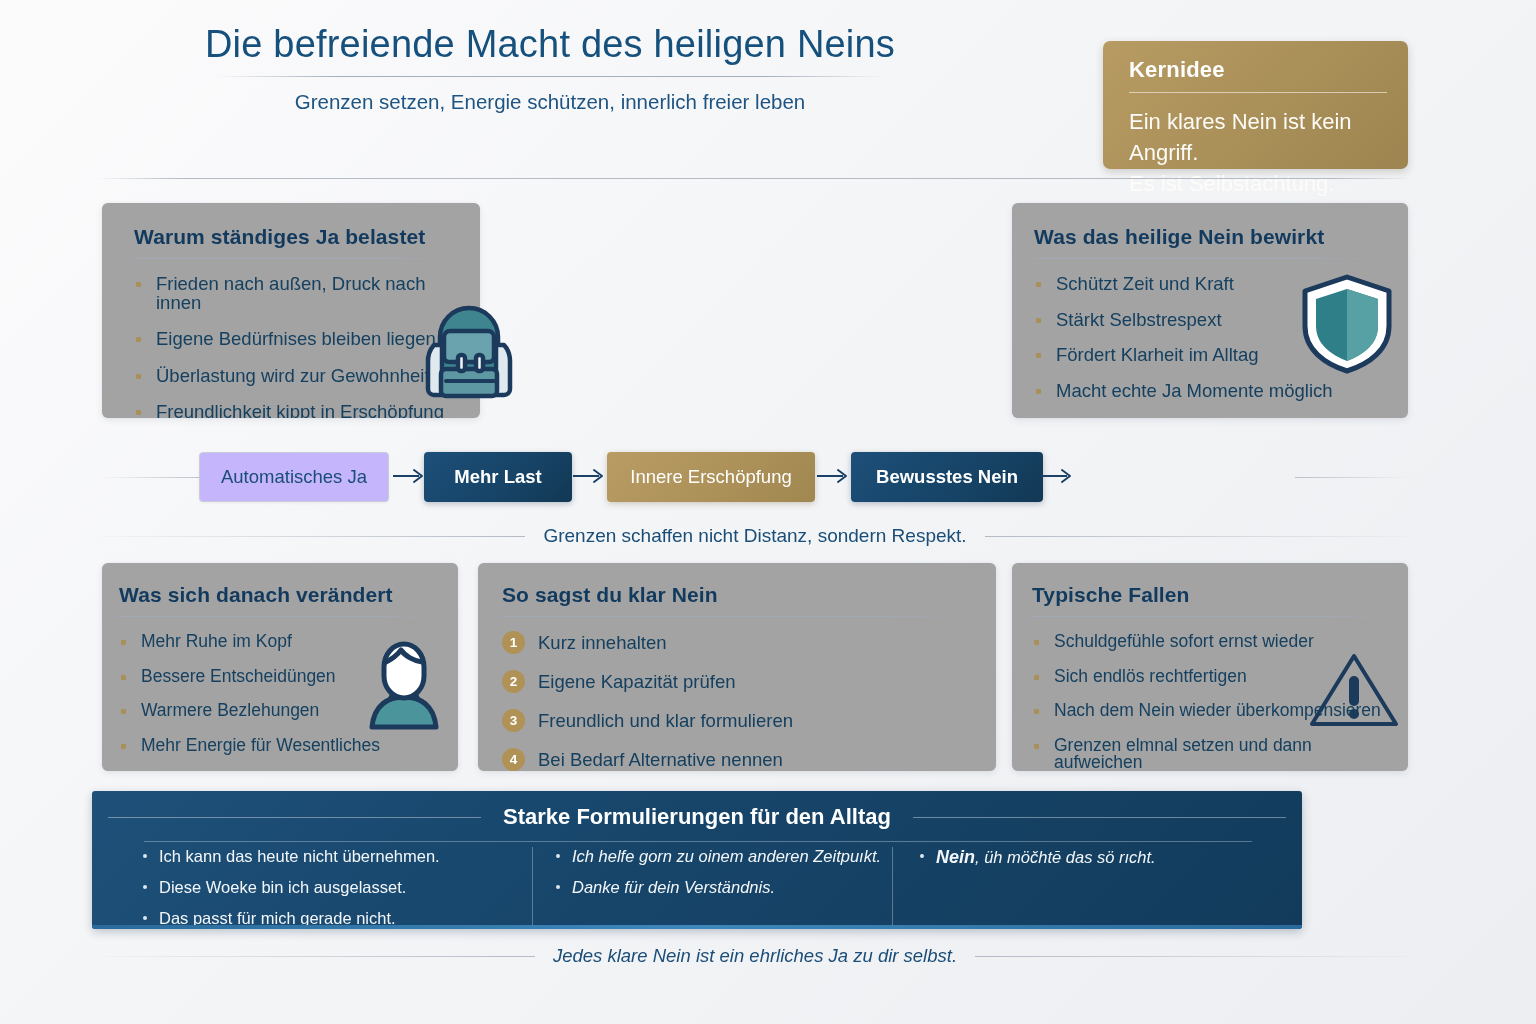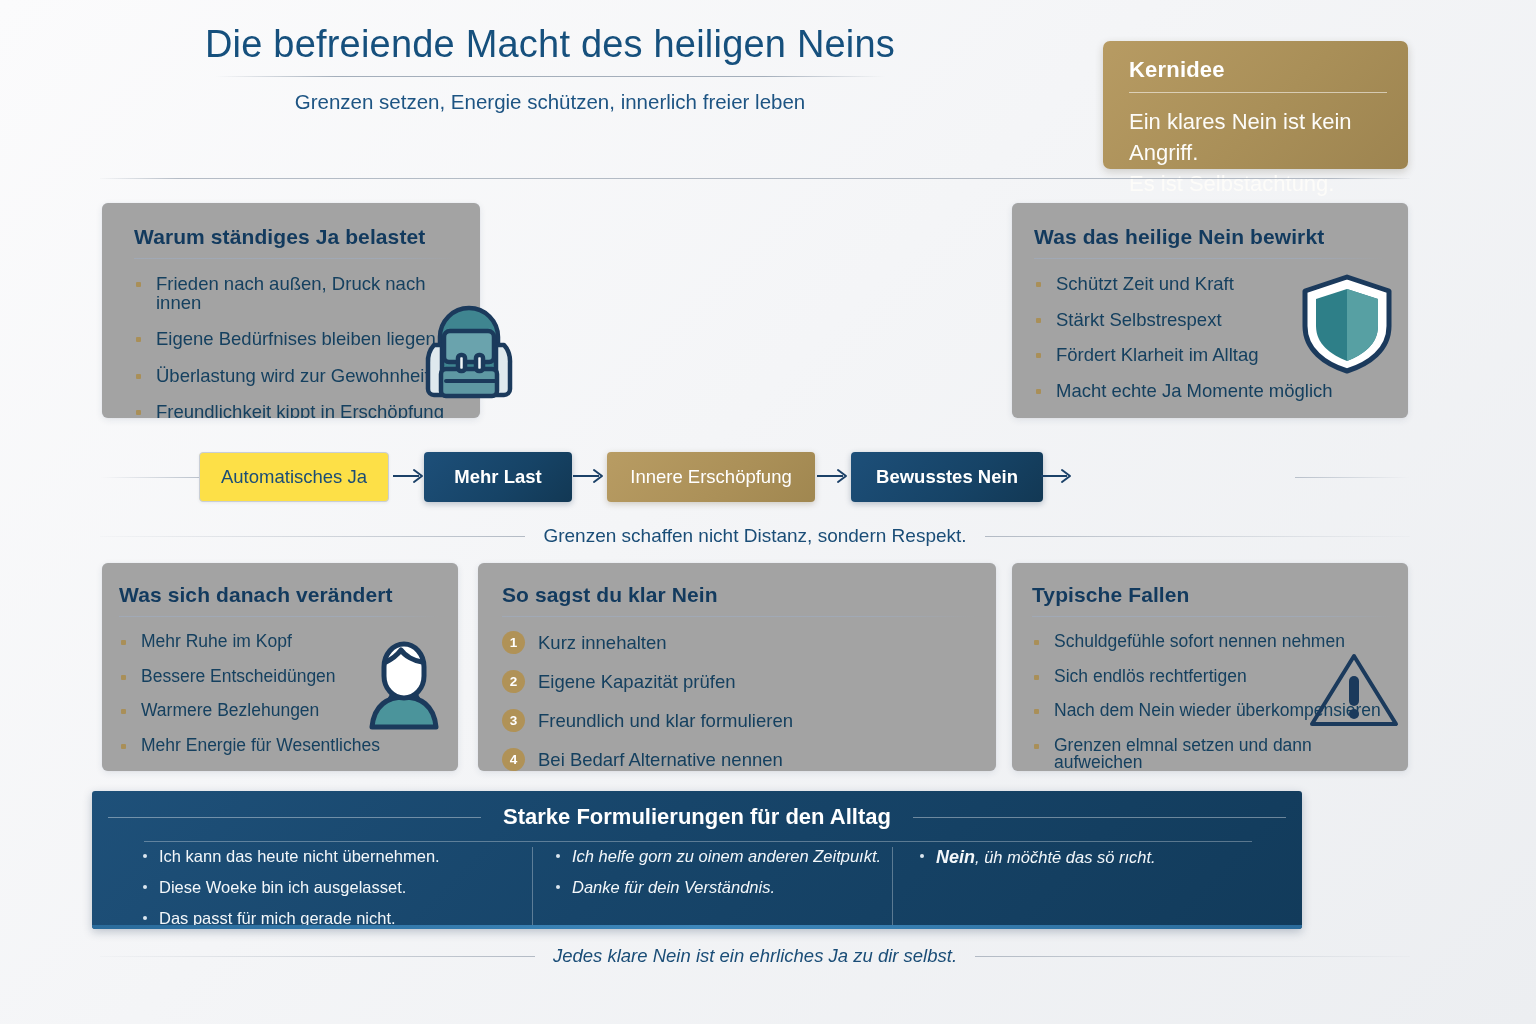--- a/index.html
+++ b/index.html
@@ -176,21 +176,21 @@
     position: absolute;
     top: 452px;
     height: 50px;
     border-radius: 4px;
     display: flex;
     align-items: center;
     justify-content: center;
     font-size: 18.5px;
   }
   .flow-box.plain {
-    background: #fde047;
+    background: #c4b5fd;
     border: 1px solid #c9ced6;
     color: #1b4d76;
     box-shadow: 0 1px 3px rgba(40,60,90,0.07);
   }
   .flow-box.navy {
     background: linear-gradient(135deg, #1d4f79 0%, #164366 60%, #123854 100%);
     color: #ffffff;
     font-weight: bold;
     box-shadow: 0 2px 6px rgba(20,45,75,0.28);
   }
@@ -486,21 +486,21 @@
           <span class="step-num">4</span>
           <span>Bei Bedarf Alternative nennen</span>
         </li>
     </ol>
   </div>
 
   <div class="card" id="card-fallen">
     <div class="card-title">Typische Fallen</div>
     <div class="card-rule"></div>
     <ul class="bullets">
-      <li><span class="dot"></span><span>Schuldgefühle sofort nennen nehmen</span></li>
+      <li><span class="dot"></span><span>Schuldgefühle sofort ernst wieder</span></li>
       <li><span class="dot"></span><span>Sich endlös rechtfertigen</span></li>
       <li><span class="dot"></span><span>Nach dem Nein wieder überkompensieren</span></li>
       <li><span class="dot"></span><span>Grenzen elmnal setzen und dann aufweichen</span></li>
     </ul>
   </div>
 
   <div class="icon-warning">
     <svg width="92" height="80" viewBox="0 0 92 80">
       <path d="M46 6 L88 74 H4 Z" fill="none" stroke="#1b3a5c" stroke-width="4" stroke-linejoin="round"></path>
       <rect x="41" y="26" width="10" height="30" rx="5" fill="#1b3a5c"></rect>

